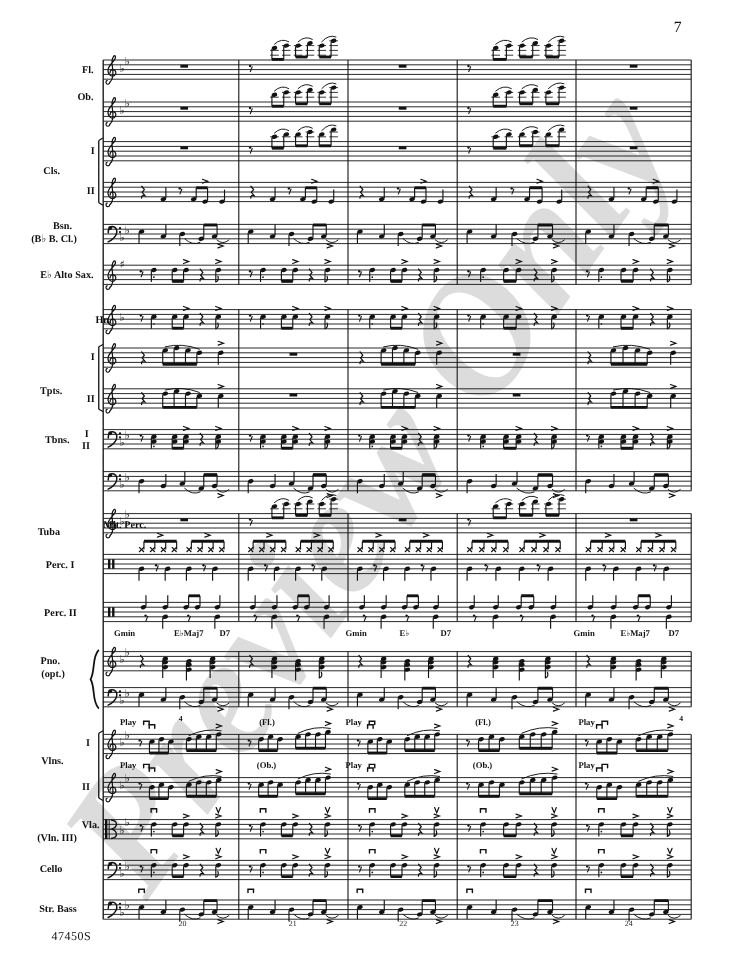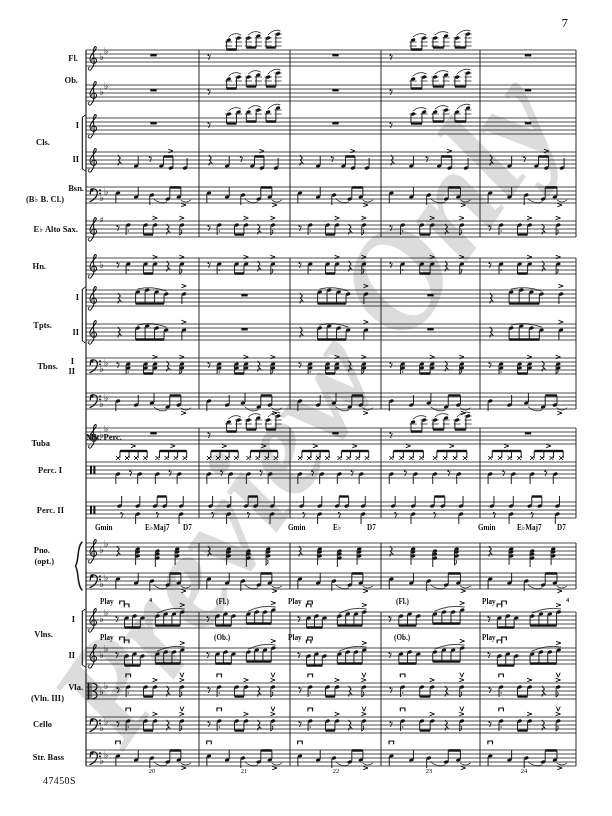--- a/index.html
+++ b/index.html
@@ -2023,24 +2023,24 @@
     </svg>
   <div class="txt-layer">
     <div class="pagenum">7</div>
     <div class="catalog">47450S</div>
     <div id="gen-text">
         <div class="lbl" style="top: 53px; width: 78px;">Fl.</div>
         <div class="lbl" style="top: 75px; width: 78px;">Ob.</div>
         <div class="lbl" style="top: 120px; width: 79px;">I</div>
         <div class="lbl" style="top: 137px; width: 50px;">Cls.</div>
         <div class="lbl" style="top: 154px; width: 79px;">II</div>
-        <div class="lbl" style="top: 183px; width: 60px; margin-left: 24px;">Bsn.</div>
+        <div class="lbl" style="top: 183px; width: 60px;">Bsn.</div>
         <div class="lbl" style="top: 194px; width: 64px;">(B♭ B. Cl.)</div>
         <div class="lbl" style="top: 224px; width: 78px;">E♭ Alto Sax.</div>
-        <div class="lbl" style="top: 261px; width: 46px;">Hn.</div>
+        <div class="lbl" style="top: 261px; width: 46px; padding-left: 47px;">Hn.</div>
         <div class="lbl" style="top: 292px; width: 79px;">I</div>
         <div class="lbl" style="top: 320px; width: 52px;">Tpts.</div>
         <div class="lbl" style="top: 327px; width: 79px;">II</div>
         <div class="lbl" style="top: 361px; width: 58px;">Tbns.</div>
         <div class="lbl" style="top: 356px; width: 74px;">I</div>
         <div class="lbl" style="top: 366px; width: 75px;">II</div>
         <div class="lbl" style="top: 396px; width: 50px; margin-top: 42px;">Tuba</div>
         <div class="lbl" style="top: 432px; width: 76px; margin-left: 46px;">Mlt. Perc.</div>
         <div class="lbl" style="top: 465px; width: 62px;">Perc. I</div>
         <div class="lbl" style="top: 505px; width: 64px;">Perc. II</div>

